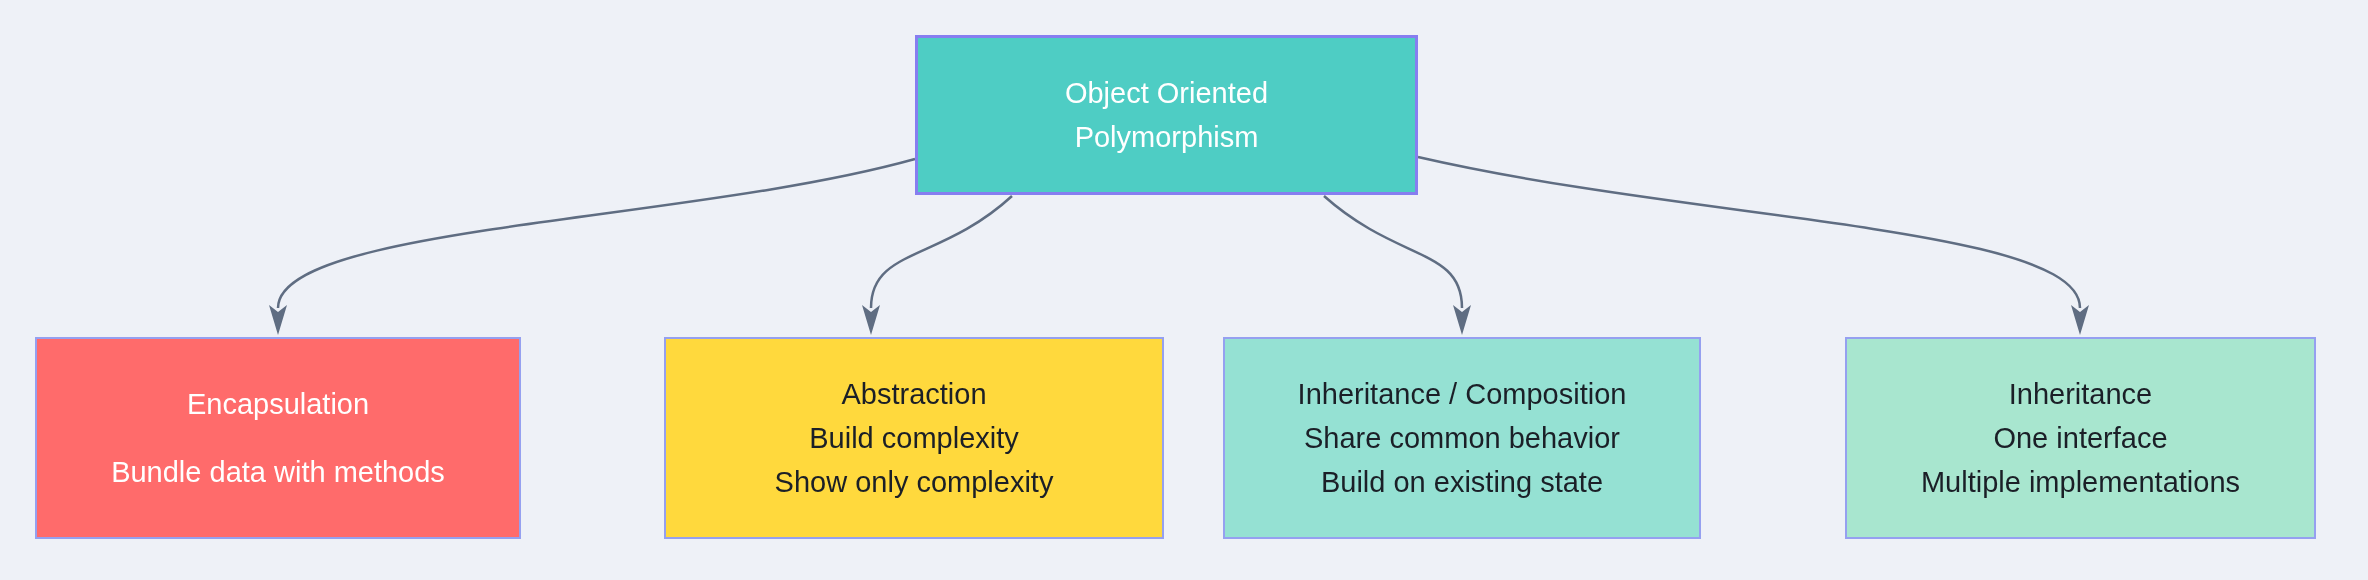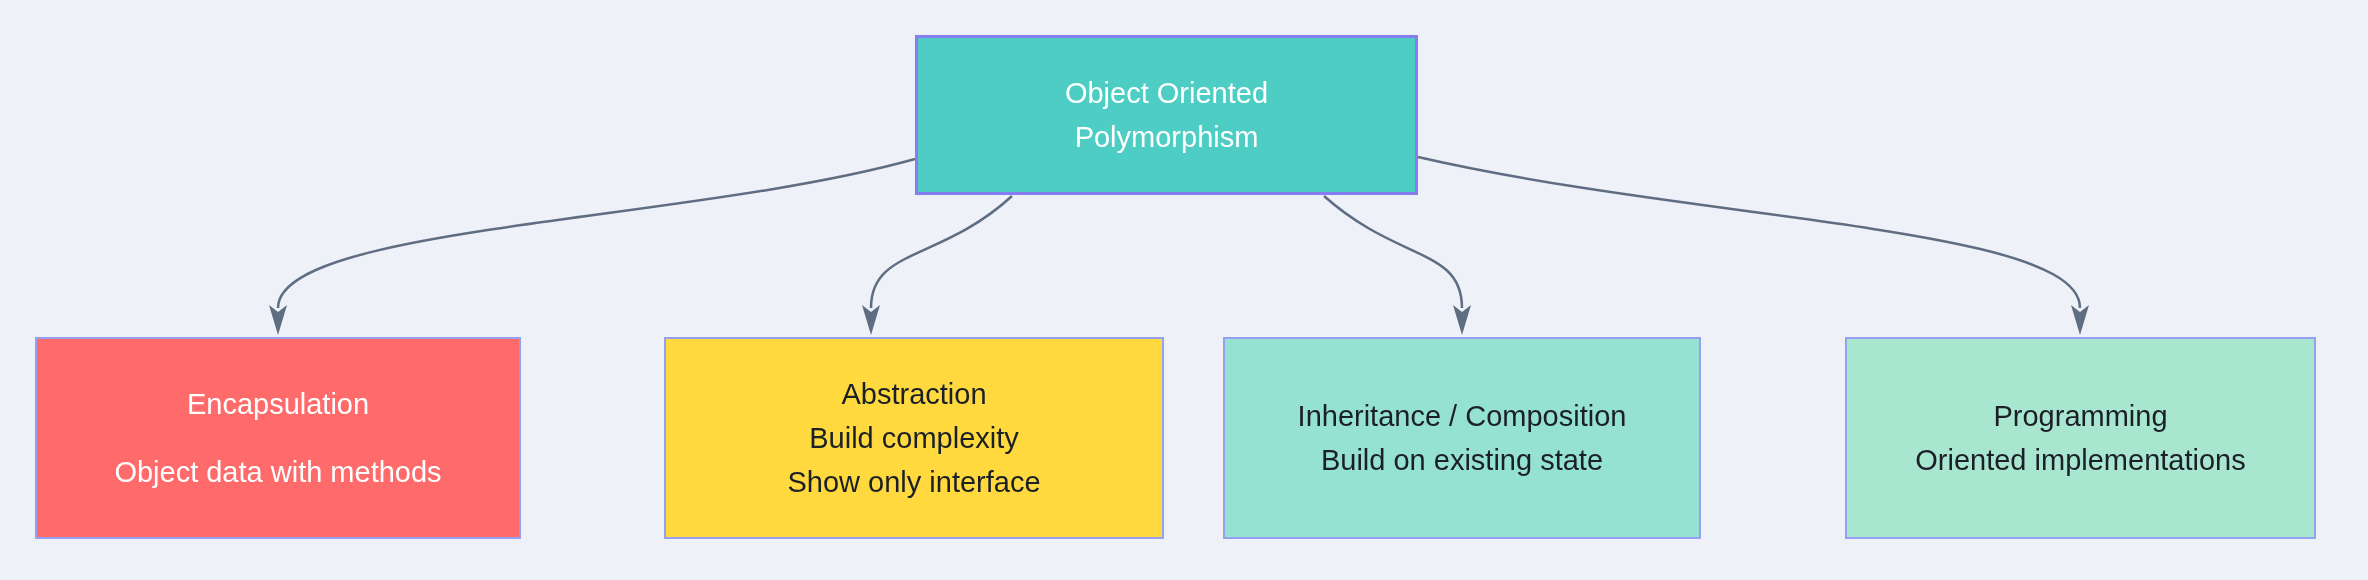--- a/index.html
+++ b/index.html
@@ -66,32 +66,34 @@
     <polygon points="2071,305 2080,335 2089,305 2080,312" fill="#5f6d82"></polygon>
   </svg>
 
   <div class="node node-root" style="background-color: rgb(78, 205, 196); border-color: rgb(134, 126, 240); color: rgb(255, 255, 255); align-items: center;">
     <div class="node-line">Object Oriented</div>
     <div class="node-line">Polymorphism</div>
   </div>
 
   <div class="node node-child-1" style="background-color: rgb(255, 107, 107); border-color: rgb(149, 160, 240); color: rgb(255, 255, 255);">
     <div class="node-line">Encapsulation</div>
-    <div class="node-line">Object data with methods</div>
+    <div class="node-line">Bundle data with methods</div>
   </div>
 
   <div class="node node-child-2" style="background-color: rgb(255, 217, 61); border-color: rgb(149, 160, 240); color: rgb(27, 31, 39);">
     <div class="node-line">Abstraction</div>
     <div class="node-line">Build complexity</div>
-    <div class="node-line">Show only interface</div>
+    <div class="node-line">Show only complexity</div>
   </div>
 
   <div class="node node-child-3" style="background-color: rgb(149, 225, 211); border-color: rgb(149, 160, 240); color: rgb(27, 31, 39);">
     <div class="node-line">Inheritance / Composition</div>
+    <div class="node-line">Share common behavior</div>
     <div class="node-line">Build on existing state</div>
   </div>
 
   <div class="node node-child-4" style="background-color: rgb(168, 230, 207); border-color: rgb(149, 160, 240); color: rgb(27, 31, 39);">
-    <div class="node-line">Programming</div>
-    <div class="node-line">Oriented implementations</div>
+    <div class="node-line">Inheritance</div>
+    <div class="node-line">One interface</div>
+    <div class="node-line">Multiple implementations</div>
   </div>
 
 </div>
 
 </body></html>

